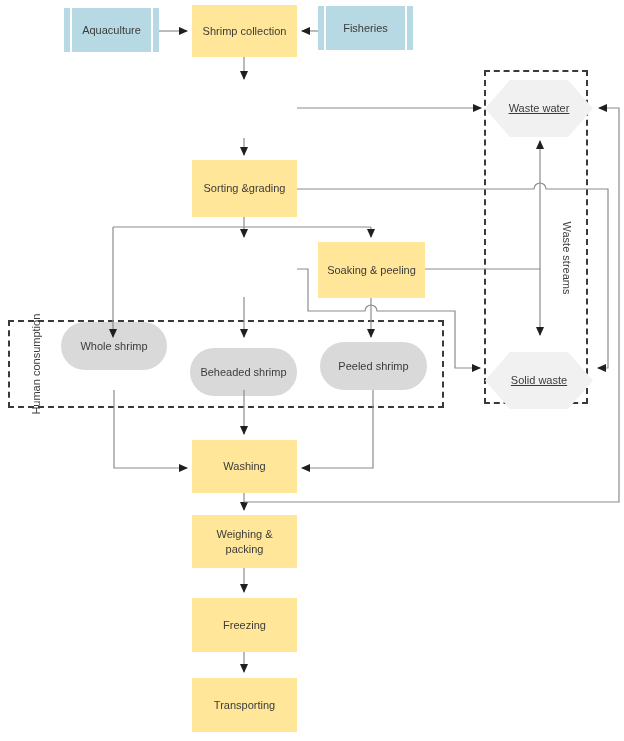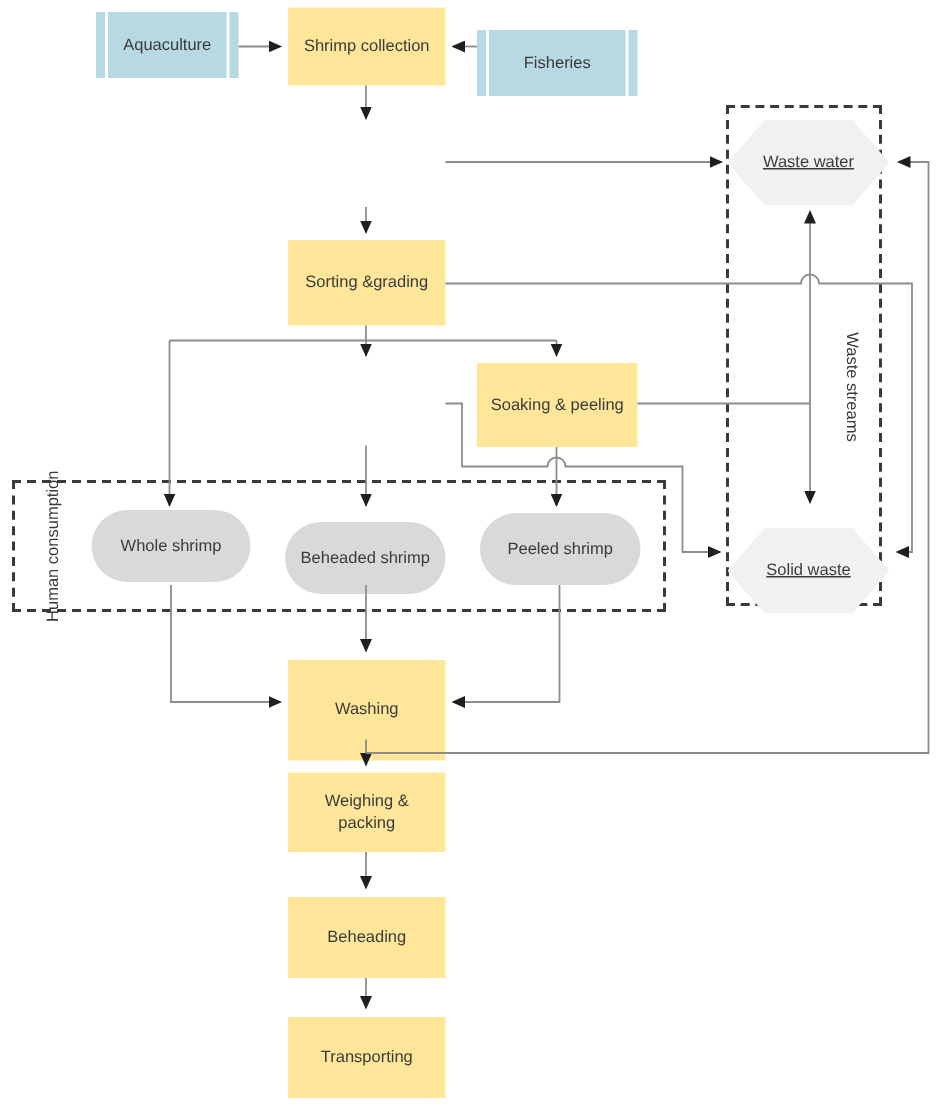--- a/index.html
+++ b/index.html
@@ -42,47 +42,47 @@
   <div class="v-label" style="left:14px;top:320px;width:44px;height:88px;">
     <div class="inner">Human consumption</div>
   </div>
   <div class="v-label" style="left:550px;top:160px;width:34px;height:196px;">
     <div class="inner-cw">Waste streams</div>
   </div>
 
   <div class="node source" style="left:64px;top:8px;width:95px;height:44px;">
     <span class="lbl">Aquaculture</span>
   </div>
-  <div class="node source" style="left:318px;top:20px;width:107px;height:44px;">
+  <div class="node source" style="left:318px;top:6px;width:95px;height:44px;">
     <span class="lbl">Fisheries</span>
   </div>
 
   <div class="node process" style="left:192px;top:5px;width:105px;height:52px;">
     <span class="lbl">Shrimp collection</span>
   </div>
   <div class="node process" style="left:192px;top:160px;width:105px;height:57px;">
     <span class="lbl">Sorting &amp;grading</span>
   </div>
   <div class="node process" style="left:318px;top:242px;width:107px;height:56px;">
     <span class="lbl">Soaking &amp; peeling</span>
   </div>
-  <div class="node process" style="left:192px;top:440px;width:105px;height:67px;">
+  <div class="node process" style="left:192px;top:440px;width:105px;height:53px;">
     <span class="lbl">Washing</span>
   </div>
   <div class="node process" style="left:192px;top:515px;width:105px;height:53px;">
     <span class="lbl">Weighing &amp; packing</span>
   </div>
   <div class="node process" style="left:192px;top:598px;width:105px;height:54px;">
-    <span class="lbl">Beheading</span>
+    <span class="lbl">Freezing</span>
   </div>
   <div class="node process" style="left:192px;top:678px;width:105px;height:54px;">
     <span class="lbl">Transporting</span>
   </div>
 
-  <div class="node product" style="left:61px;top:340px;width:106px;height:48px;">
+  <div class="node product" style="left:61px;top:322px;width:106px;height:48px;">
     <span class="lbl">Whole shrimp</span>
   </div>
   <div class="node product" style="left:190px;top:348px;width:107px;height:48px;">
     <span class="lbl">Beheaded shrimp</span>
   </div>
   <div class="node product" style="left:320px;top:342px;width:107px;height:48px;">
     <span class="lbl">Peeled shrimp</span>
   </div>
 
   <div class="node waste" style="left:485px;top:80px;width:108px;height:57px;">

